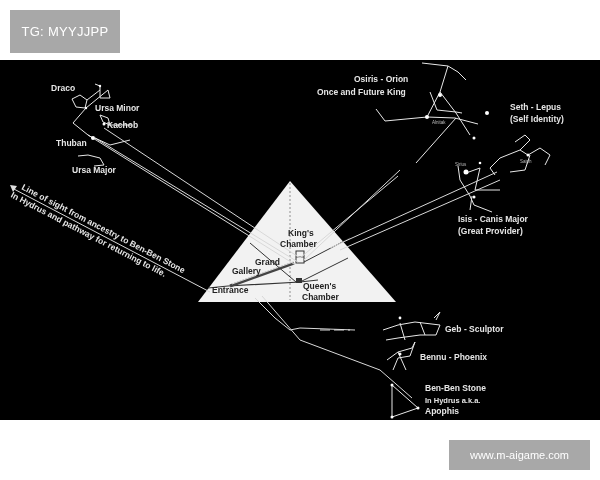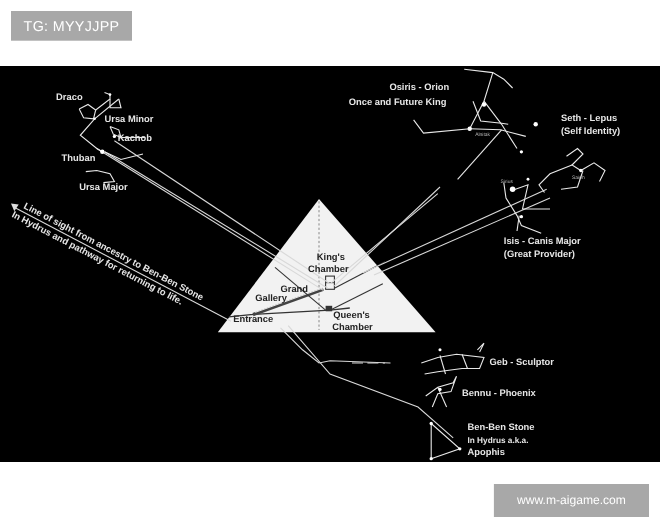--- a/index.html
+++ b/index.html
@@ -1,18 +1,18 @@
 <!DOCTYPE html>
 <html><head>
 <meta charset="utf-8">
 <style>
   html,body{margin:0;padding:0;}
   body{width:600px;height:480px;background:#ffffff;position:relative;overflow:hidden;font-family:"Liberation Sans",sans-serif;}
   .badge{position:absolute;background:#a8a8a8;color:#ffffff;font-size:13px;display:flex;align-items:center;justify-content:center;}
-  #tg{left:10px;top:10px;width:110px;height:27px;letter-spacing:0.3px;}
+  #tg{left:10px;top:10px;width:110px;height:43px;letter-spacing:0.3px;}
   #site{left:449px;top:440px;width:141px;height:30px;font-size:11px;}
   #panel{position:absolute;left:0;top:60px;width:600px;height:360px;background:#000;}
   svg{position:absolute;left:0;top:0;}
   .lbl{fill:#e6e6e6;font-family:"Liberation Sans",sans-serif;font-size:8.5px;font-weight:bold;}
   .plbl{fill:#222;font-family:"Liberation Sans",sans-serif;font-size:8.5px;font-weight:bold;}
   .tiny{fill:#bbb;font-family:"Liberation Sans",sans-serif;font-size:4.5px;}
   .cl{stroke:#e8e8e8;stroke-width:1;fill:none;}
   .sl{stroke:#d8d8d8;stroke-width:1;fill:none;}
   .st{fill:#fff;}
 </style>

